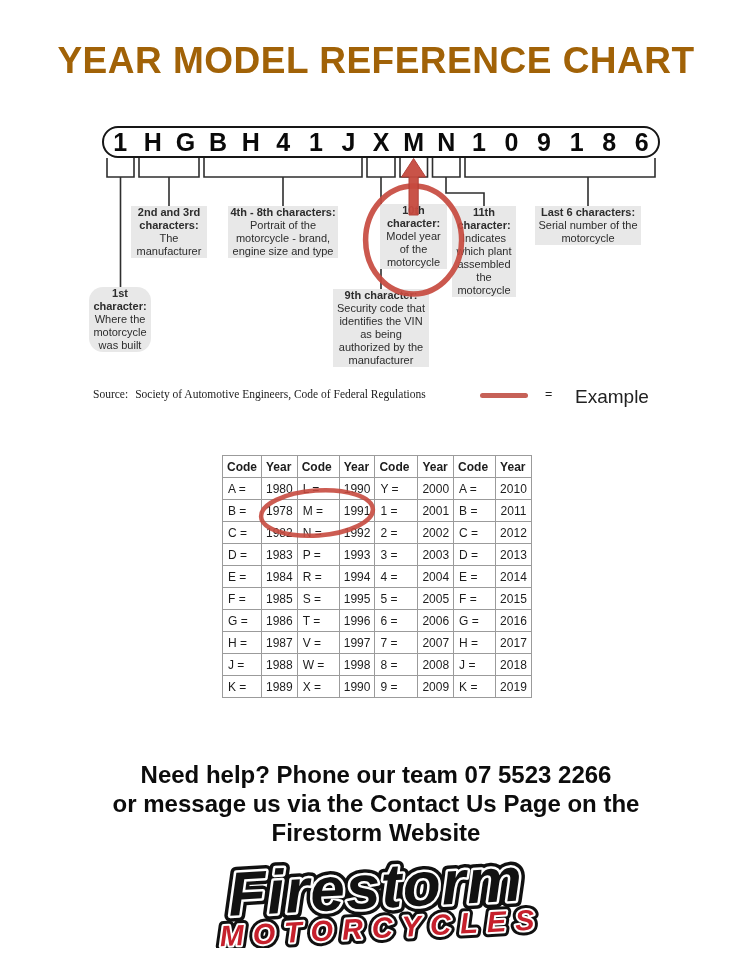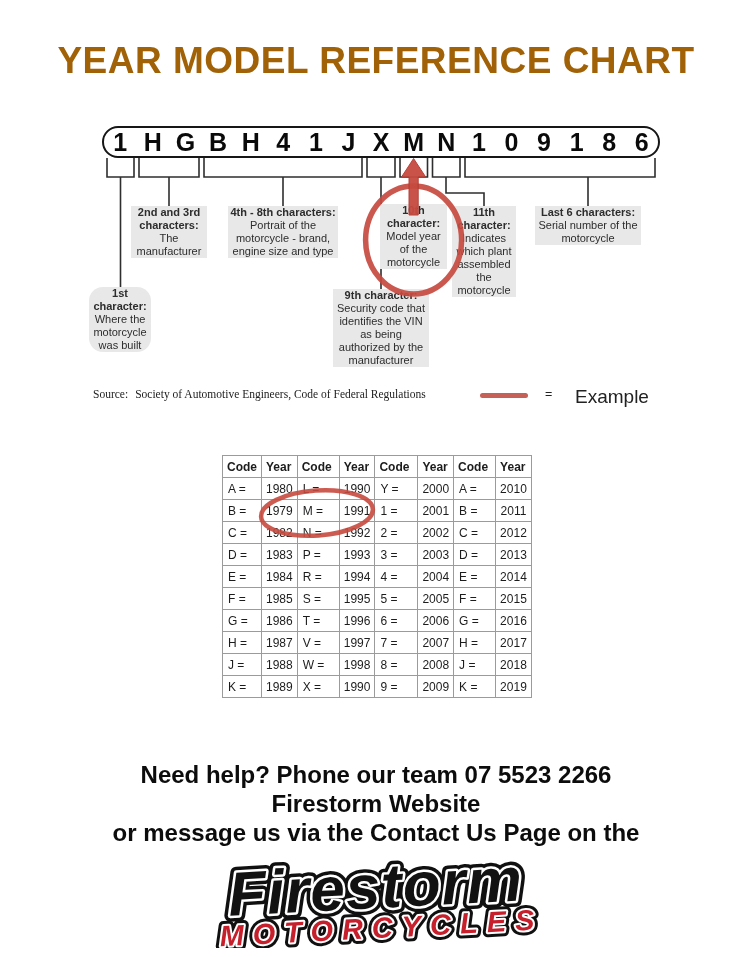--- a/index.html
+++ b/index.html
@@ -178,21 +178,21 @@
           <td class="yr">1980</td>
           <td class="cd">L =</td>
           <td class="yr">1990</td>
           <td class="cd">Y =</td>
           <td class="yr">2000</td>
           <td class="cd">A =</td>
           <td class="yr">2010</td>
         </tr>
         <tr>
           <td class="cd">B =</td>
-          <td class="yr">1979</td>
+          <td class="yr">1978</td>
           <td class="cd">M =</td>
           <td class="yr">1991</td>
           <td class="cd">1 =</td>
           <td class="yr">2001</td>
           <td class="cd">B =</td>
           <td class="yr">2011</td>
         </tr>
         <tr>
           <td class="cd">C =</td>
           <td class="yr">1982</td>
@@ -277,22 +277,22 @@
   </table>
 
   <svg class="red-overlay" viewBox="0 0 752 957">
     <ellipse cx="413.6" cy="240" rx="48" ry="54" fill="none" stroke="#c74a3f" stroke-width="5.5" opacity="0.92"></ellipse>
     <path d="M413.6 158.5 L401.5 177 H409 V215 H418.2 V177 H425.7 Z" fill="#c74a3f" stroke="#b03a32" stroke-width="1" opacity="0.95"></path>
     <ellipse cx="317" cy="513" rx="56" ry="22.5" fill="none" stroke="#c74a3f" stroke-width="4.5" opacity="0.9" transform="rotate(-4 317 513)"></ellipse>
   </svg>
 
   <div class="help">
     <div>Need help?  Phone our team 07 5523 2266</div>
+    <div>or message us via the Contact Us Page on the</div>
     <div>Firestorm Website</div>
-    <div>or message us via the Contact Us Page on the</div>
   </div>
 
   <svg class="logo-svg" width="440" height="96" viewBox="0 0 440 96">
     <g transform="rotate(-3 220 48)">
       <text class="logo-text fs-outer" x="220" y="56" text-anchor="middle">Firestorm</text>
       <text class="logo-text mc-outer" x="224" y="86" text-anchor="middle">MOTORCYCLES</text>
       <text class="logo-text fs-mid" x="220" y="56" text-anchor="middle">Firestorm</text>
       <text class="logo-text mc-mid" x="224" y="86" text-anchor="middle">MOTORCYCLES</text>
     </g>
   </svg>

